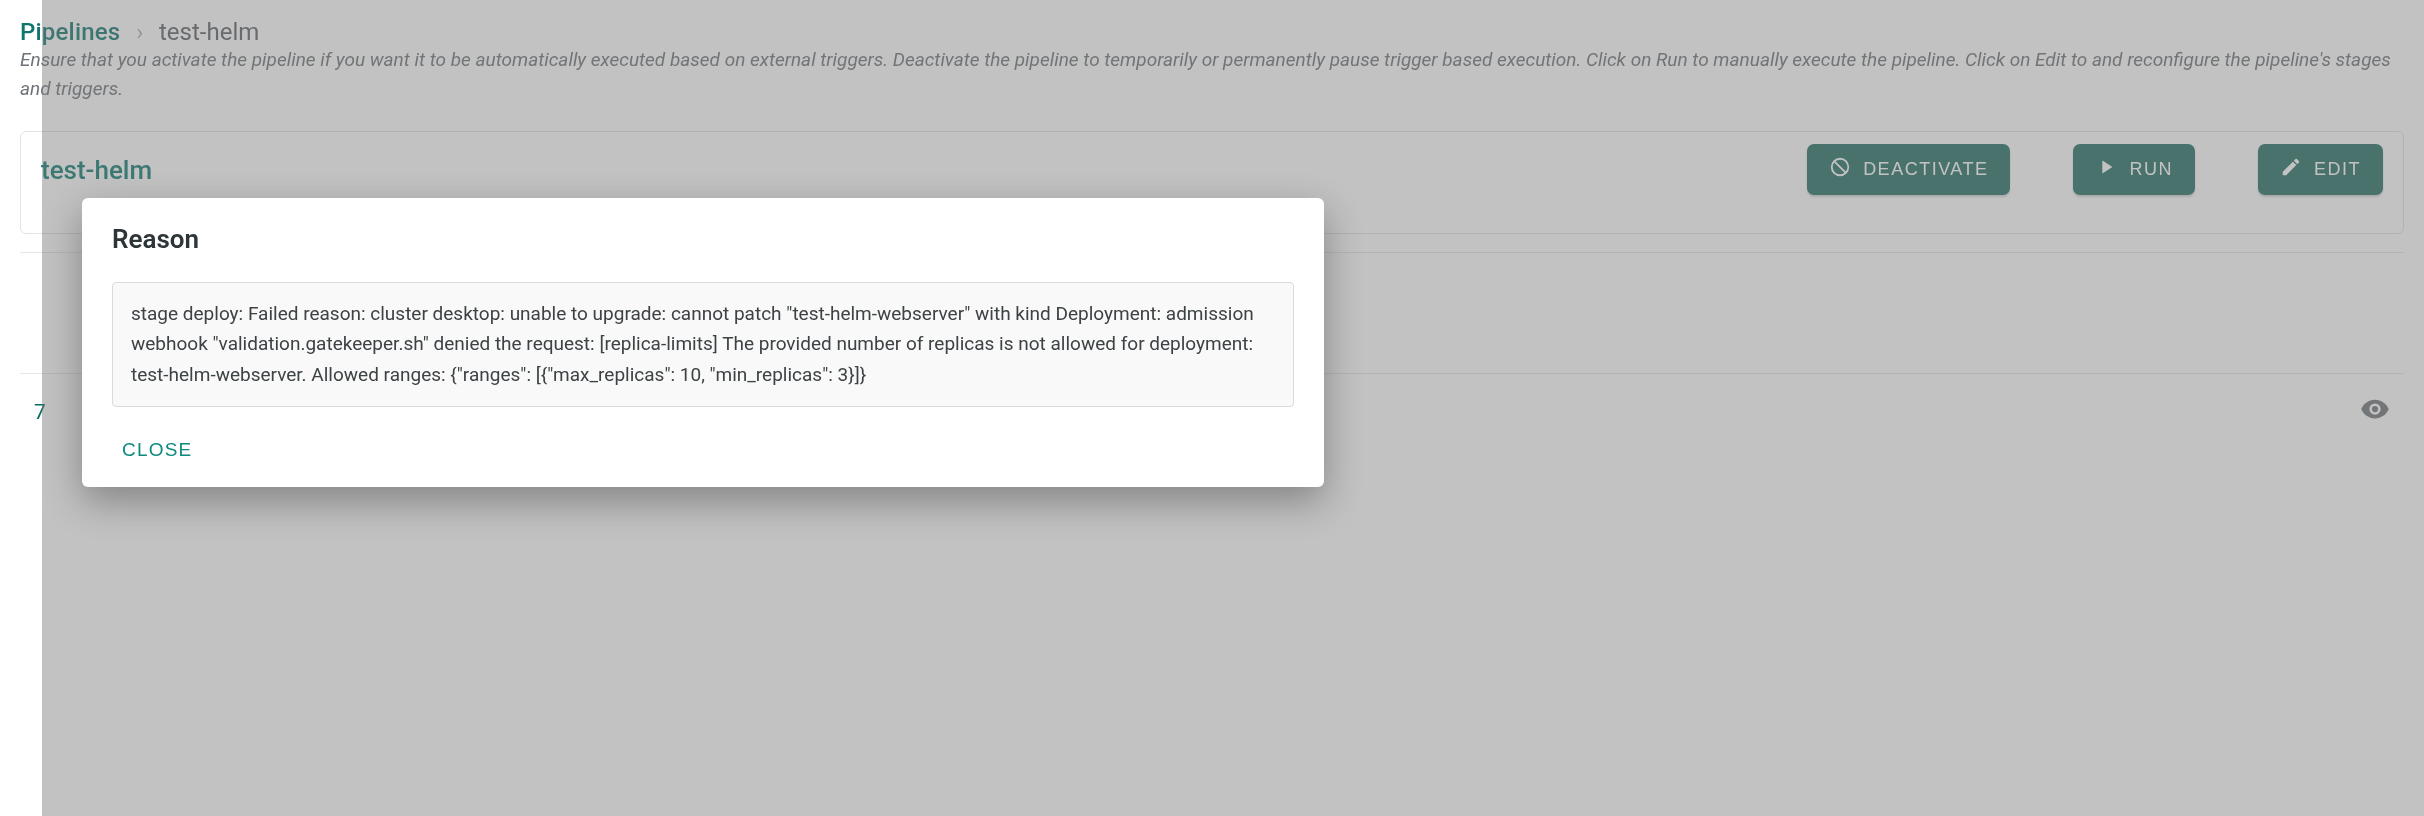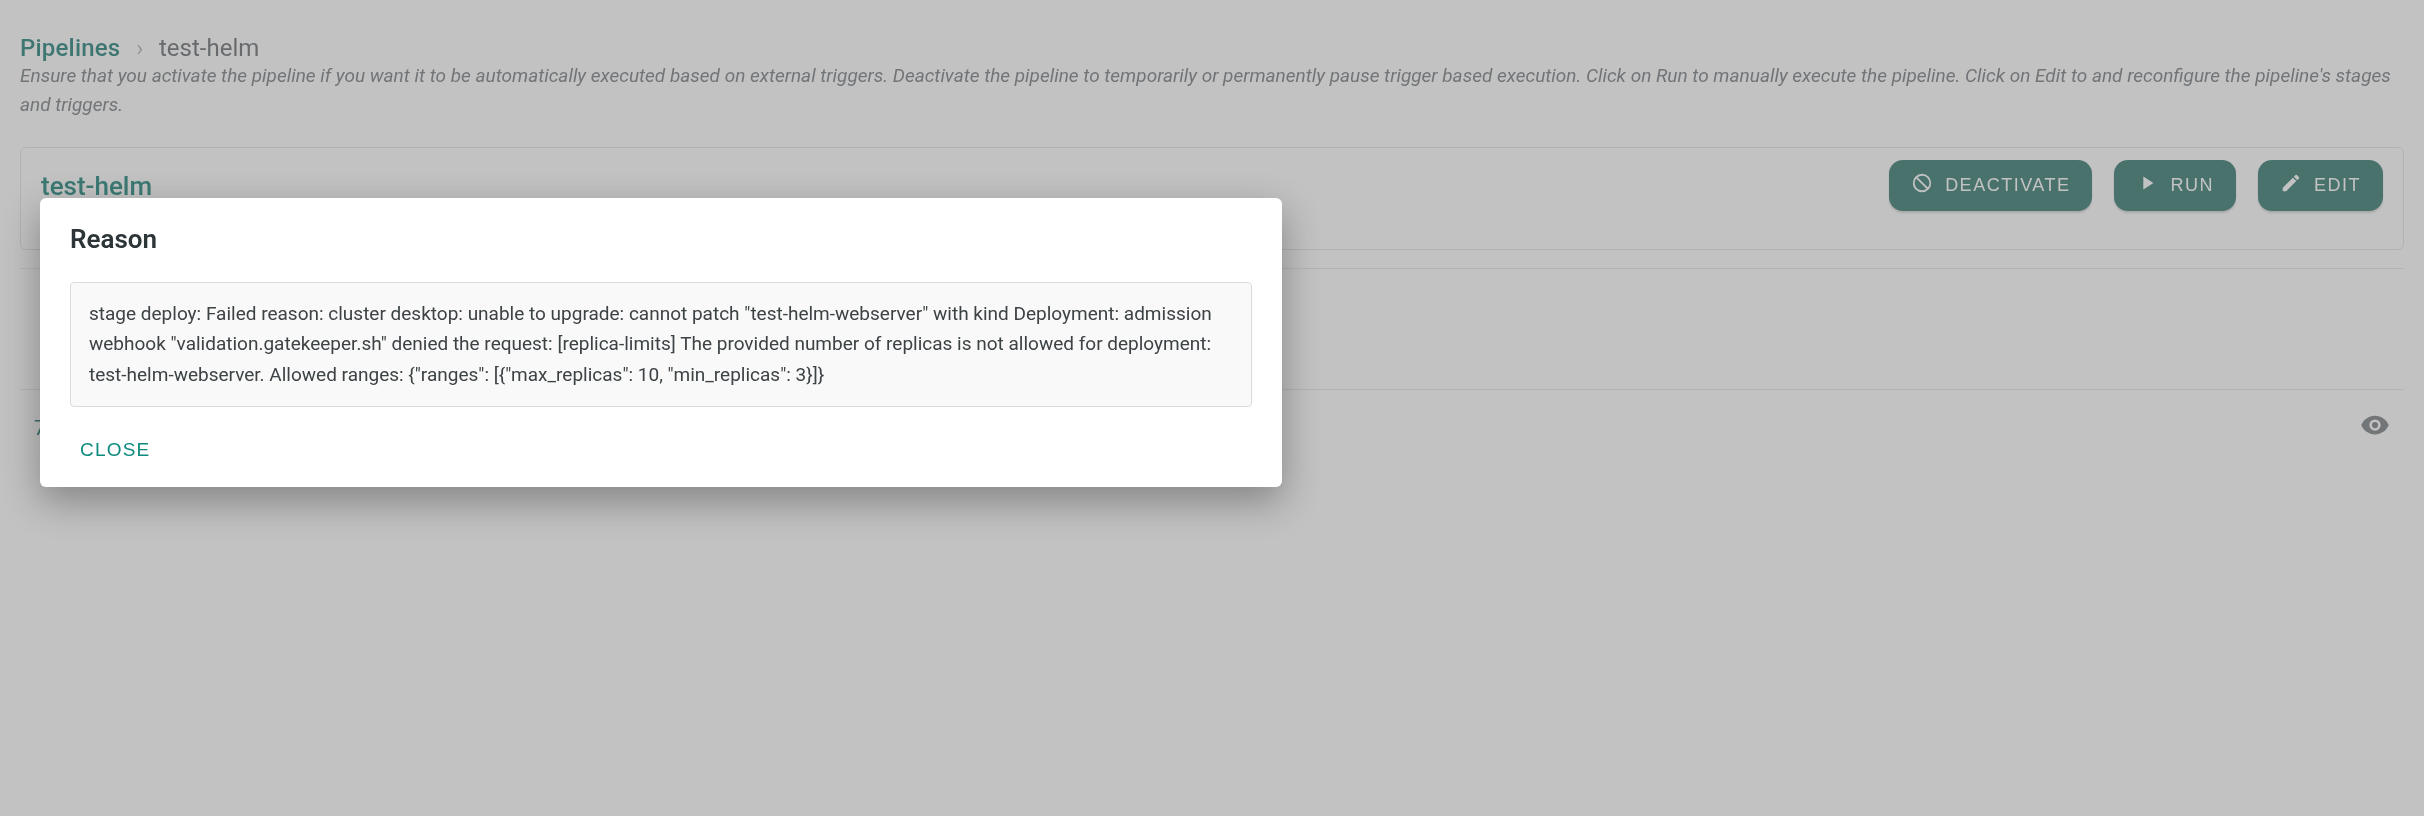--- a/index.html
+++ b/index.html
@@ -1,38 +1,38 @@
 <!DOCTYPE html>
 <html><head>
 <meta charset="utf-8">
 <style>
   * { box-sizing: border-box; }
   html, body { margin: 0; padding: 0; font-family: Roboto, "Helvetica Neue", Arial, sans-serif; font-size: 17px; color: #4a4f52; background: #fff; -webkit-text-size-adjust: 100%; }
   .root { position: relative; width: 2424px; height: 816px; overflow: hidden; }
-  .page { position: absolute; inset: 0; padding: 34px 20px; }
+  .page { position: absolute; inset: 0; padding: 18px 20px; }
   .crumbs { display: flex; align-items: baseline; gap: 16px; font-size: 24px; }
   .crumb-link { color: #0f766e; font-weight: 500; letter-spacing: .2px; }
   .crumb-sep { color: #aaa; font-size: 22px; }
   .crumb-cur { color: #5c6266; }
   .desc { font-style: italic; color: #6d7378; font-size: 19px; line-height: 1.5; max-width: 2380px; }
   .card { margin-top: 28px; border: 1px solid #e1e3e4; border-radius: 6px; padding: 12px 20px 38px 20px; display: flex; align-items: center; justify-content: space-between; }
   .card-title { color: #0b7a70; font-weight: 500; font-size: 26px; }
   .btns { display: flex; gap: 22px; }
-  .btn { display: inline-flex; align-items: center; gap: 12px; background: #226e62; color: #fff; border: none; border-radius: 14px; padding: 12px 22px; font-size: 18px; font-weight: 500; letter-spacing: 1.5px; text-transform: uppercase; cursor: pointer; box-shadow: 0 2px 2px rgba(0,0,0,.18); }
+  .btn { display: inline-flex; align-items: center; gap: 12px; background: #226e62; color: #fff; border: none; border-radius: 7px; padding: 12px 22px; font-size: 18px; font-weight: 500; letter-spacing: 1.5px; text-transform: uppercase; cursor: pointer; box-shadow: 0 2px 2px rgba(0,0,0,.18); margin-left: 41px; }
   .btn svg { width: 22px; height: 22px; fill: #fff; }
   .table-sep { margin: 18px 0 0 0; height: 1px; background: #e4e6e7; }
   .rows { margin-top: 120px; }
   .row { display: grid; grid-template-columns: 200px 260px 260px 760px 1fr auto; align-items: center; padding: 20px 14px; font-size: 21px; color: #40474a; border-top: 1px solid #e4e6e7; }
   .row .id { color: #0a6b63; }
   .status { font-weight: 500; letter-spacing: .5px; text-transform: uppercase; display: inline-flex; align-items: center; gap: 10px; }
   .status.failed { color: #a33e29; }
   .eye { color: #6f7678; }
   .eye svg { width: 30px; height: 30px; fill: #6f7678; }
   .ext svg { width: 18px; height: 18px; fill: #a33e29; }
-  .overlay { position: absolute; inset: 0; background: rgba(120,120,120,.45); display: flex; align-items: flex-start; justify-content: center; }
+  .overlay { position: absolute; inset: 0; background: rgba(120,120,120,.45); display: flex; align-items: flex-start; justify-content: center; margin-left: 42px; }
   .dialog { position: absolute; left: 40px; top: 198px; width: 1242px; background: #fff; border-radius: 6px; box-shadow: 0 14px 38px rgba(0,0,0,.32); padding: 26px 30px 20px 30px; }
   .dialog-title { font-size: 26px; font-weight: 600; color: #2d3539; }
   .reason-box { margin-top: 28px; border: 1px solid #d9dbdc; border-radius: 4px; background: #f9f9f9; padding: 16px 18px; font-size: 19px; line-height: 1.6; color: #3d4245; }
   .dialog-actions { display: flex; margin-top: 26px; }
   .close-btn { background: none; border: none; color: #0d8a7d; font-weight: 500; letter-spacing: 1.2px; font-size: 19px; cursor: pointer; padding: 6px 10px; }
 </style>
 </head>
 <body>
 
 <div class="root">

